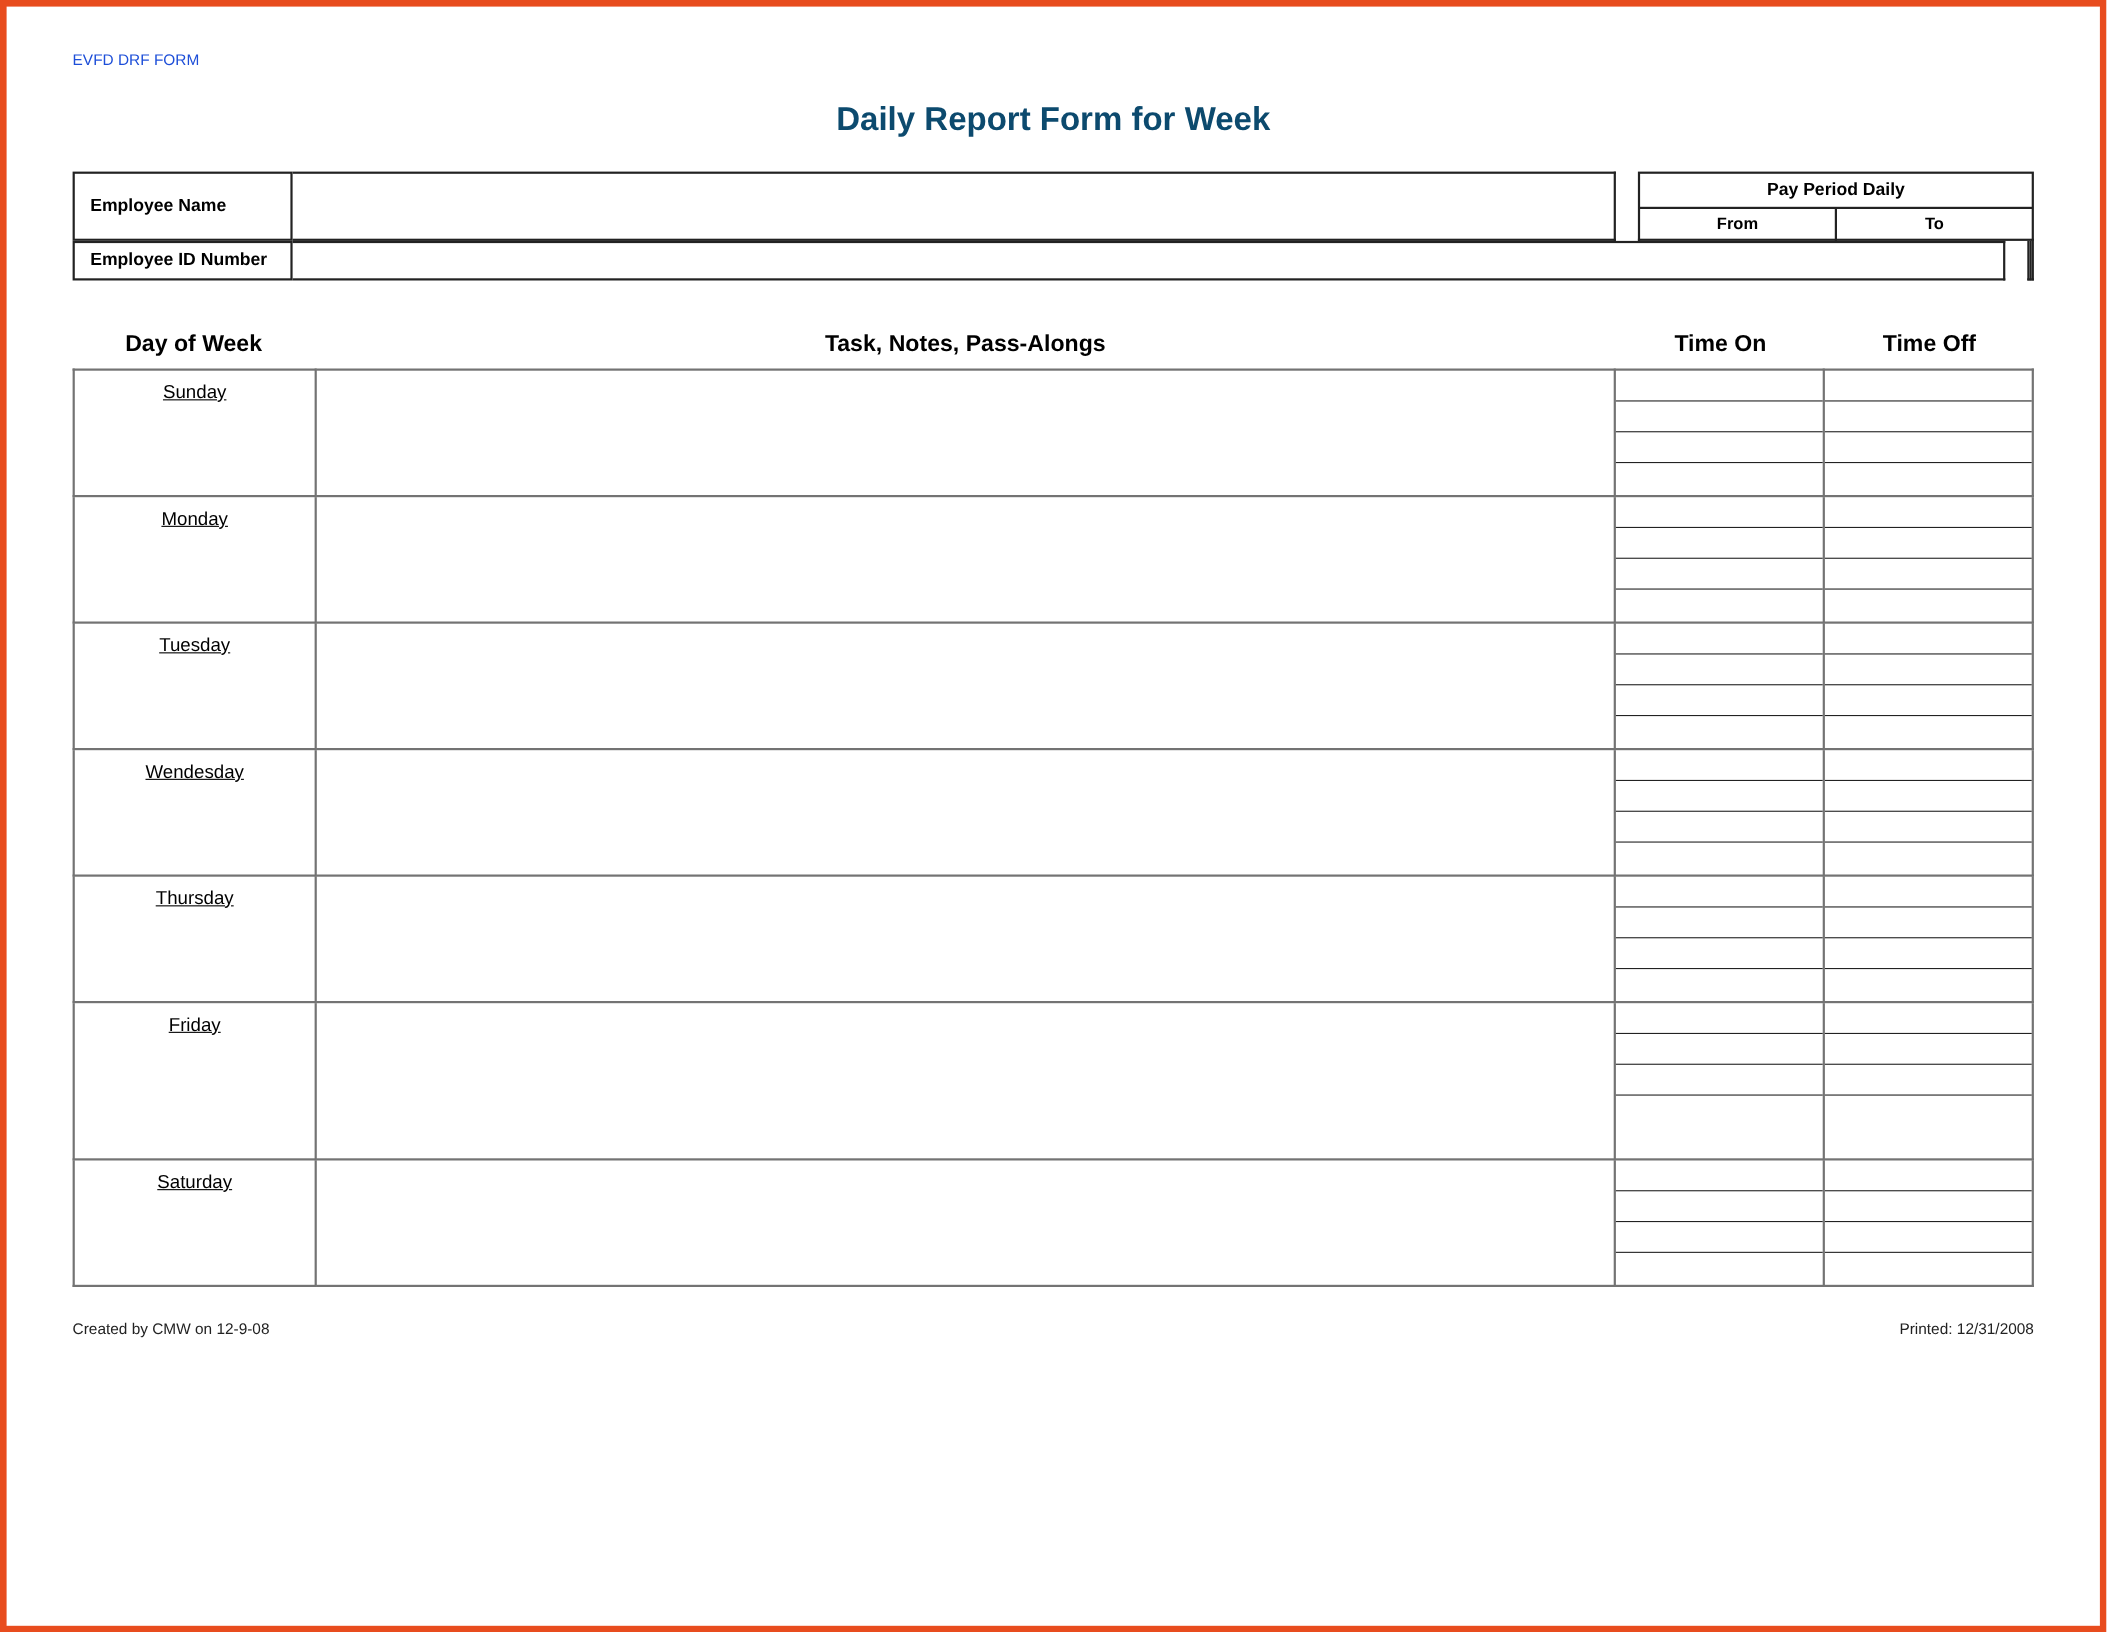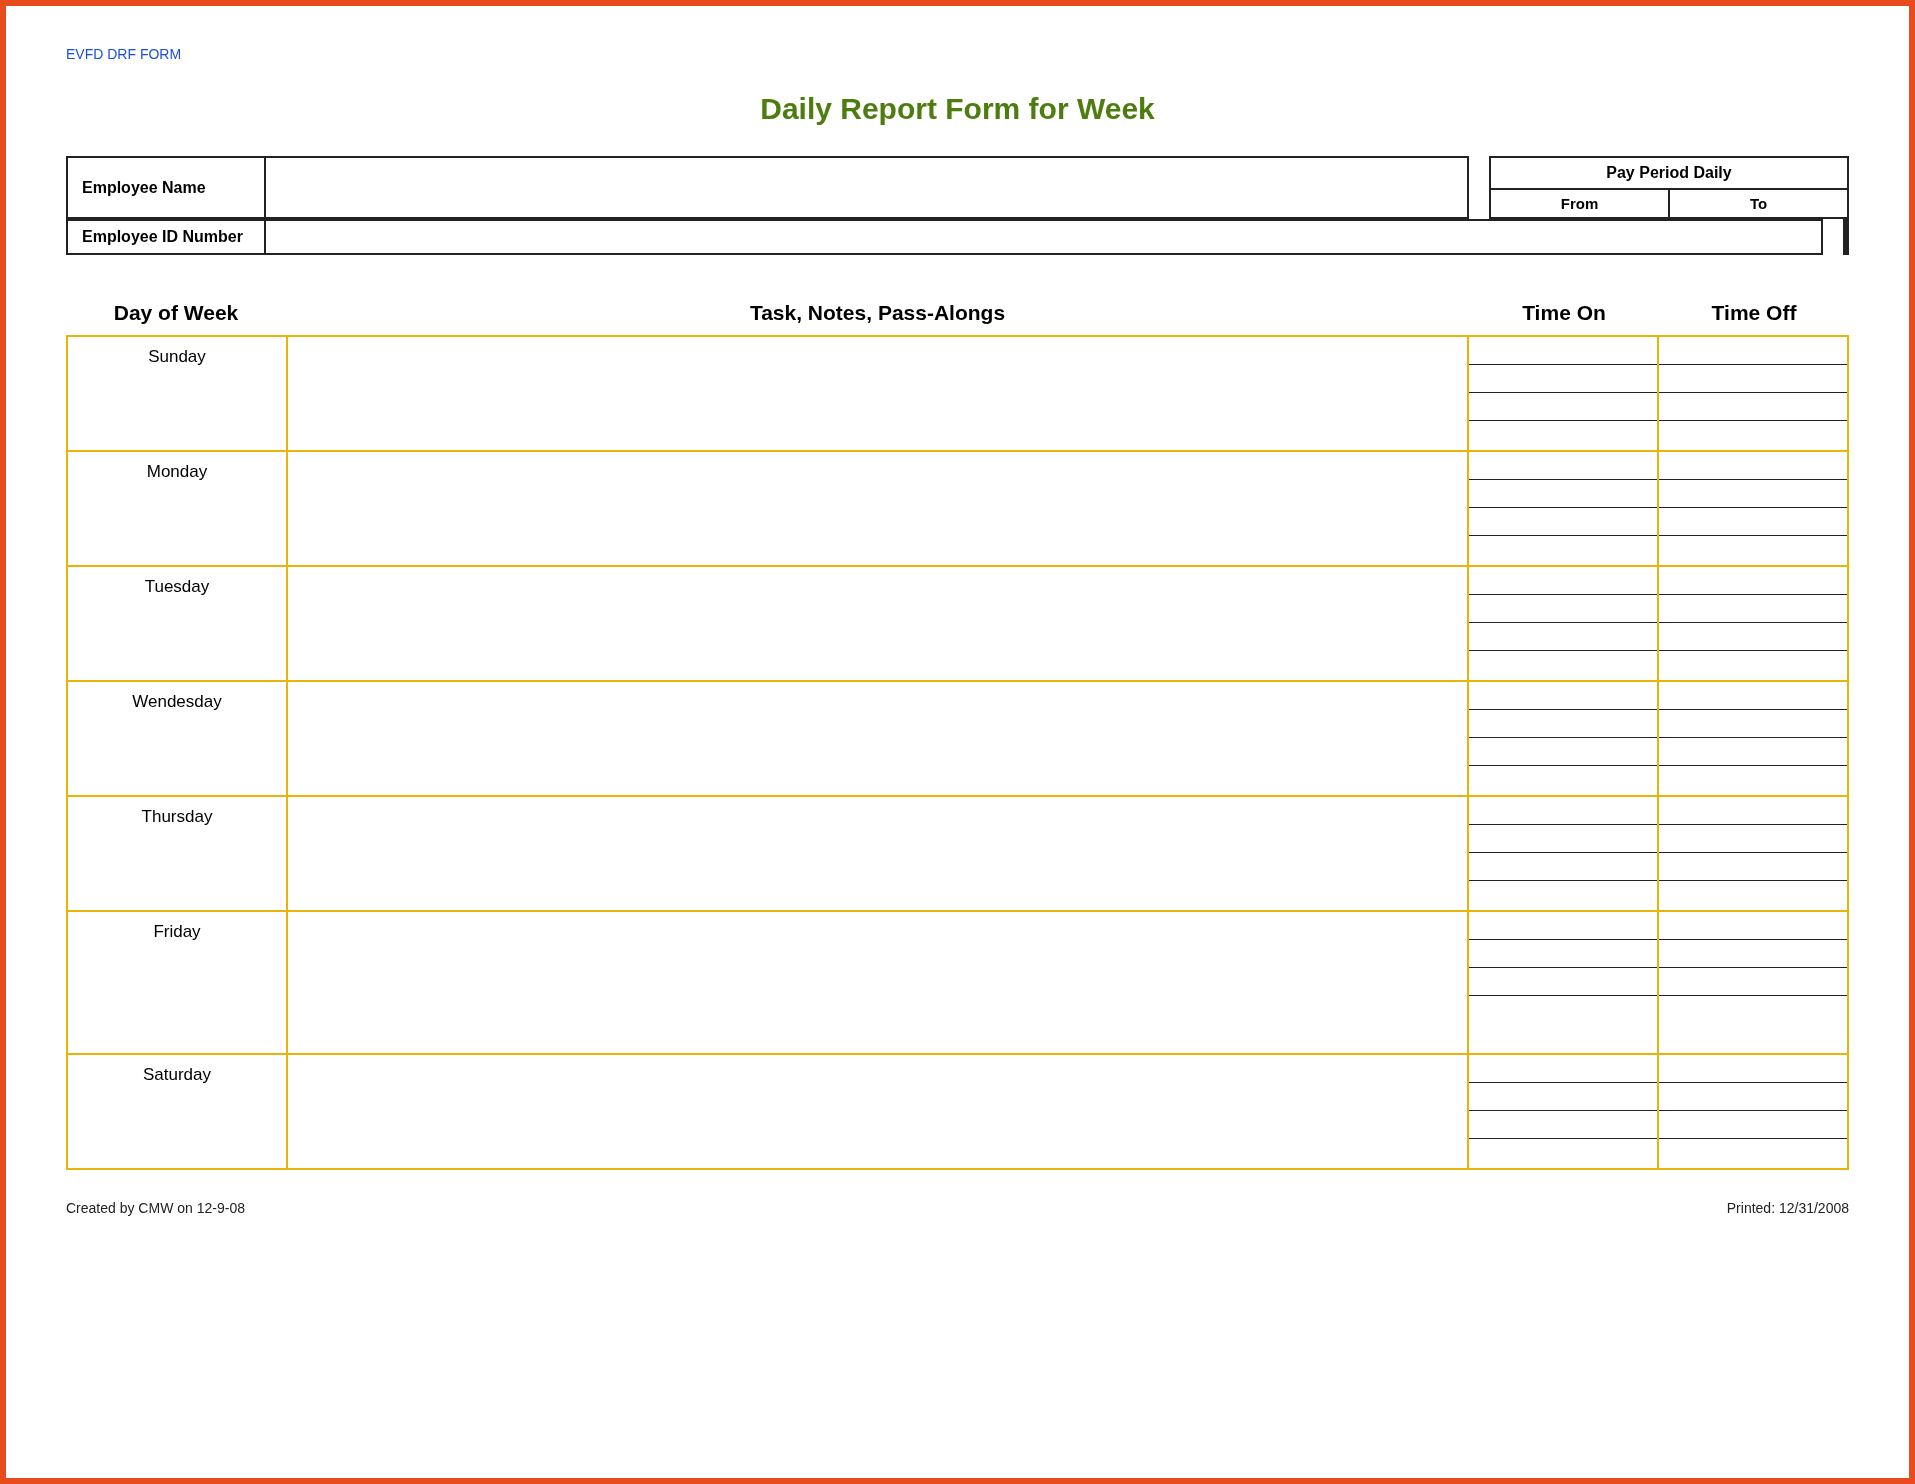--- a/index.html
+++ b/index.html
@@ -32,21 +32,21 @@
       font-size: 14px;
       font-weight: normal;
       color: #1d4ed8;
       margin-bottom: 30px;
     }
 
     .form-title {
       text-align: center;
       font-size: 30px;
       font-weight: bold;
-      color: #4d7c0f;
+      color: #0c4a6e;
       margin-bottom: 30px;
     }
 
     .top-fields {
       display: flex;
       flex-direction: column;
       gap: 0;
       margin-bottom: 40px;
     }
 
@@ -139,22 +139,23 @@
     .col-tasks { flex: 1; }
     .col-timeon { width: 190px; }
     .col-timeoff { width: 190px; }
 
     table.schedule-table {
       width: 100%;
       border-collapse: collapse;
     }
 
     table.schedule-table td {
-      border: 2px solid #eab308;
+      border: 2px solid #737373;
       vertical-align: top;
+      text-decoration: underline;
     }
 
     .day-cell {
       width: 220px;
       text-align: center;
       font-size: 17px;
       vertical-align: middle;
       padding: 10px 5px;
     }
 

